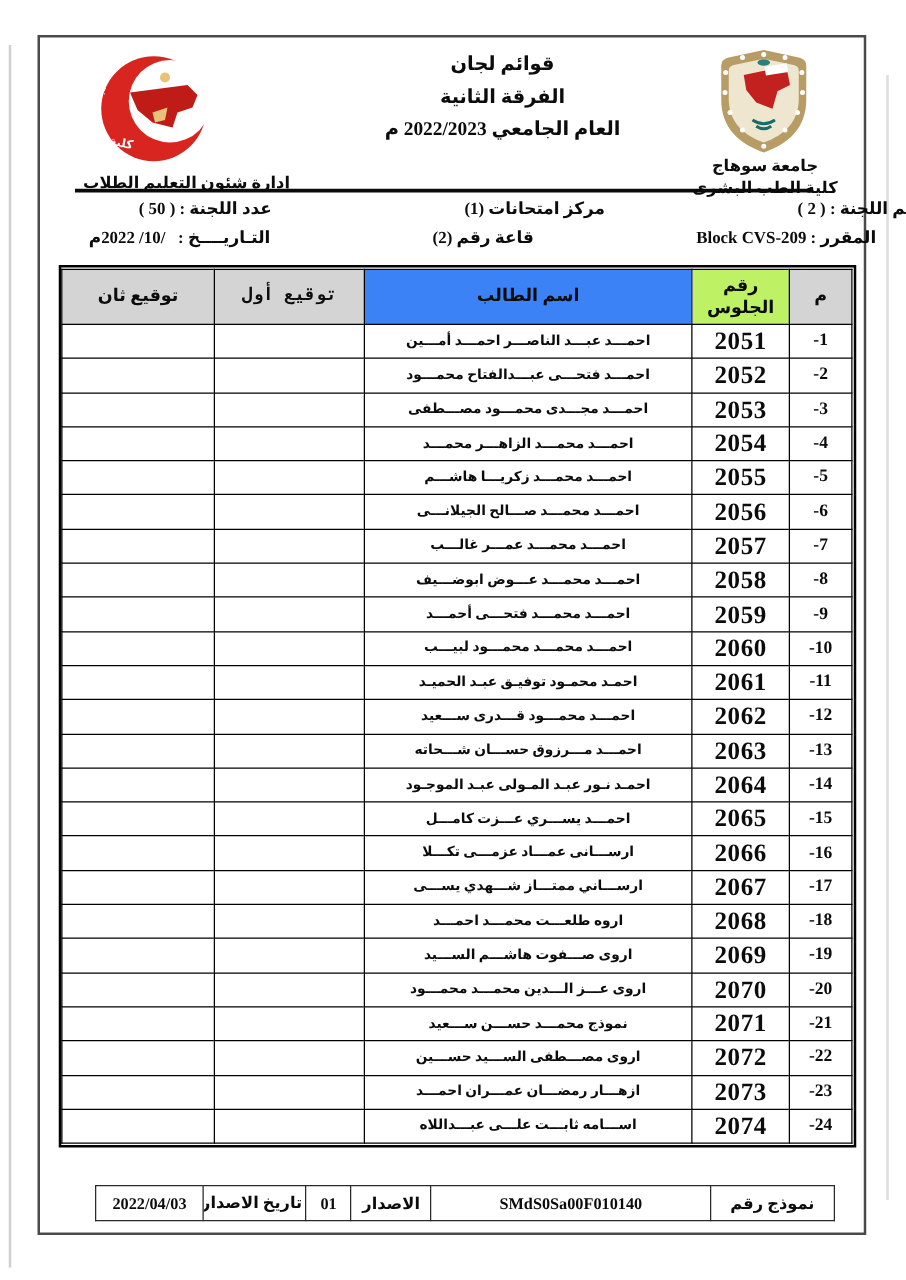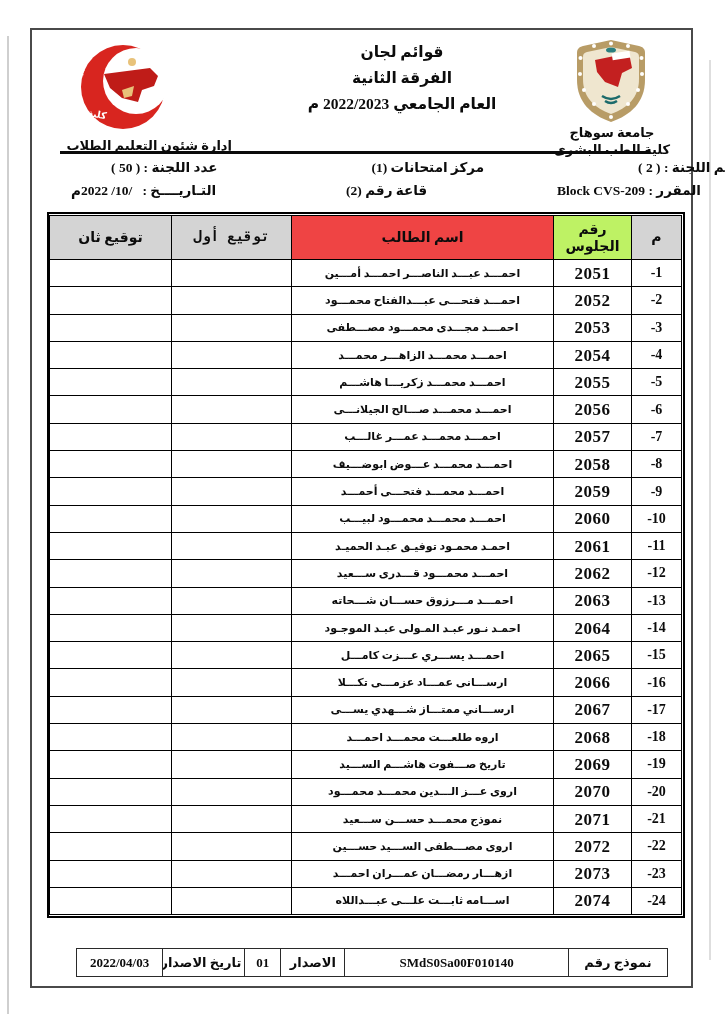--- a/index.html
+++ b/index.html
@@ -31,21 +31,21 @@
   .info-row-1{top:129px;padding:0 8px 0 64px;}
   .info-row-2{top:152px;padding:0 8px 0 24px;}
   
   .table-wrap{left:15px;top:182px;width:632px;border:2px solid #000;padding:1px;background:#fff;}
   table.students{border-collapse:collapse;table-layout:fixed;width:632px;direction:rtl;
     border:1px solid #000;}
   table.students th,table.students td{border:1px solid #000;padding:0 4px;overflow:hidden;}
   table.students th{height:43px;background:#d4d4d4;font-size:14px;text-align:center;line-height:17px;}
   table.students td{height:26.3px;line-height:1;}
   td.c-serial{direction:ltr;text-align:center;font-size:14px;}
-  td.c-seat{text-align:center;font-size:17px;letter-spacing:.5px;}
+  td.c-seat{text-align:center;font-size:20px;letter-spacing:.5px;}
   td.c-name{text-align:center;font-size:11px;padding-right:7px;white-space:nowrap;}
   td.c-sig{background:#fff;}
   
   .footer-wrap{left:44px;top:918px;width:592px;height:29px;}
   table.footer{border-collapse:collapse;table-layout:fixed;width:592px;height:29px;direction:rtl;}
   table.footer td{border:1px solid #2a2a2a;text-align:center;font-size:13px;
     white-space:nowrap;overflow:hidden;padding:0 3px;}
   .ltr{direction:ltr;unicode-bidi:embed;}
 </style>
 </head>
@@ -119,21 +119,21 @@
         <col style="width:50px">
           <col style="width:78px">
           <col style="width:262px">
         <col style="width:120px">
           <col style="width:122px">
       </colgroup>
       <thead>
         <tr>
           <th style="background: rgb(212, 212, 212);">م</th>
           <th style="background: #bef264;">رقم الجلوس</th>
-          <th style="background: #ef4444;">اسم الطالب</th>
+          <th style="background: #3b82f6;">اسم الطالب</th>
           <th style="background: rgb(212, 212, 212); font-family: Liberation Mono, monospace;">توقيع أول</th>
           <th style="background: rgb(212, 212, 212);">توقيع ثان</th>
         </tr>
       </thead>
       <tbody>
   <tr>
     <td class="c-serial">-1</td>
     <td class="c-seat">2051</td>
     <td class="c-name">احمـــد عبـــد الناصـــر احمـــد أمـــين</td>
     <td class="c-sig"></td>
@@ -272,21 +272,21 @@
     <td class="c-serial">-18</td>
     <td class="c-seat">2068</td>
     <td class="c-name">اروه طلعـــت محمـــد احمـــد</td>
     <td class="c-sig"></td>
     <td class="c-sig"></td>
   </tr>
 
   <tr>
     <td class="c-serial">-19</td>
     <td class="c-seat">2069</td>
-    <td class="c-name">تاريخ صـــفوت هاشـــم الســـيد</td>
+    <td class="c-name">اروى صـــفوت هاشـــم الســـيد</td>
     <td class="c-sig"></td>
     <td class="c-sig"></td>
   </tr>
 
   <tr>
     <td class="c-serial">-20</td>
     <td class="c-seat">2070</td>
     <td class="c-name">اروى عـــز الـــدين محمـــد محمـــود</td>
     <td class="c-sig"></td>
     <td class="c-sig"></td>

